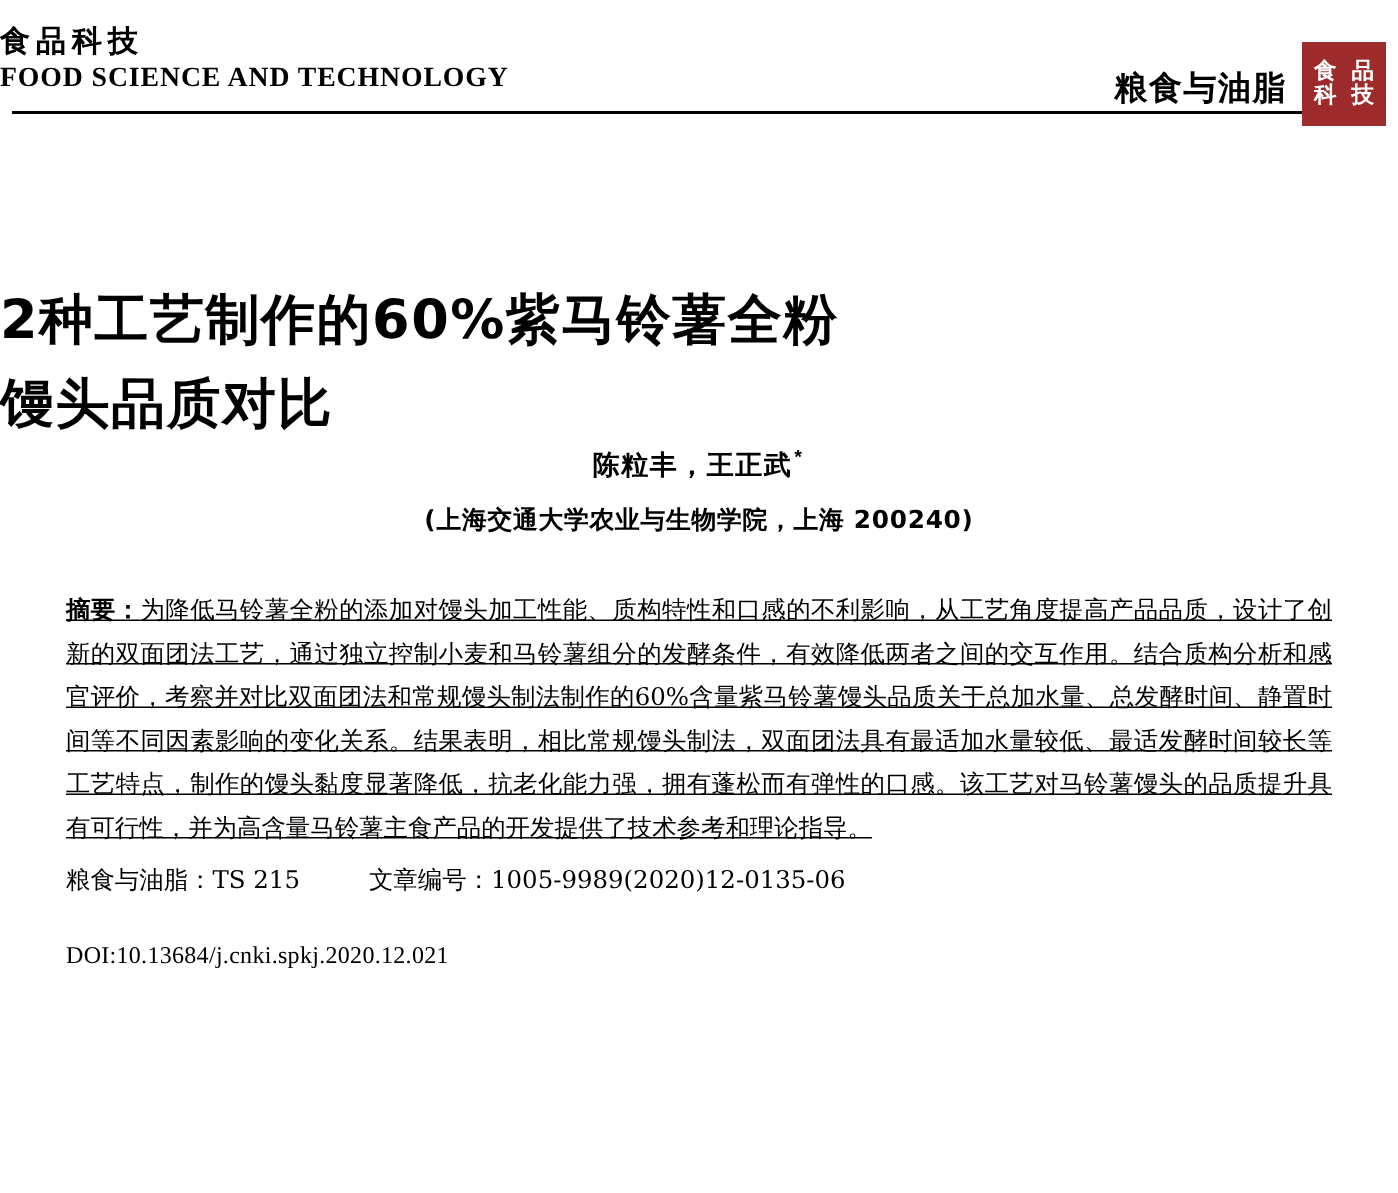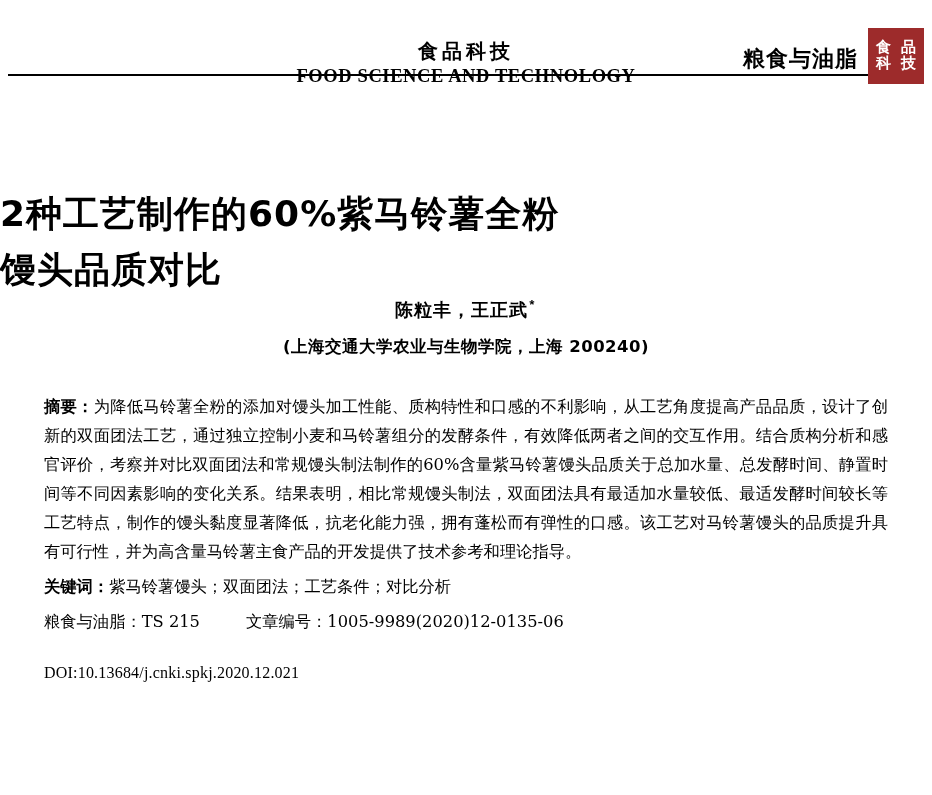--- a/index.html
+++ b/index.html
@@ -33,22 +33,21 @@
     top: 50px;
     font-size: 16.5px;
     letter-spacing: 0.5px;
     font-family: "Liberation Serif", serif;
     white-space: nowrap;
   }
   .header-center {
     position: absolute;
     left: 0;
     right: 0;
-    top: 40px;
-    text-align: center;
+    top: 16px;
   }
   .journal-cn {
     font-size: 20px;
     font-weight: bold;
     letter-spacing: 4px;
     font-family: "DejaVu Sans", sans-serif;
     line-height: 1.15;
   }
   .journal-en {
     font-size: 18.5px;
@@ -134,20 +133,21 @@
   }
 
   
   .abstract-block {
     margin: 34px 44px 0 44px;
     font-family: "DejaVu Serif", serif;
     font-size: 16.3px;
     line-height: 1.78;
     text-align: justify;
     text-justify: inter-ideograph;
+    text-decoration: underline;
   }
   .abstract-body {
     text-indent: 0;
   }
   .label-bold {
     font-weight: bold;
   }
   .keywords {
     margin: 6px 44px 0 44px;
     font-family: "DejaVu Serif", serif;
@@ -203,23 +203,20 @@
 
   <div class="authors">
     <span>陈粒丰，王正武</span><sup>*</sup>
   </div>
   <div class="affiliation">(上海交通大学农业与生物学院，上海 200240)</div>
 
   <div class="abstract-block">
     <span class="label-bold">摘要：</span><span class="abstract-body">为降低马铃薯全粉的添加对馒头加工性能、质构特性和口感的不利影响，从工艺角度提高产品品质，设计了创新的双面团法工艺，通过独立控制小麦和马铃薯组分的发酵条件，有效降低两者之间的交互作用。结合质构分析和感官评价，考察并对比双面团法和常规馒头制法制作的60%含量紫马铃薯馒头品质关于总加水量、总发酵时间、静置时间等不同因素影响的变化关系。结果表明，相比常规馒头制法，双面团法具有最适加水量较低、最适发酵时间较长等工艺特点，制作的馒头黏度显著降低，抗老化能力强，拥有蓬松而有弹性的口感。该工艺对马铃薯馒头的品质提升具有可行性，并为高含量马铃薯主食产品的开发提供了技术参考和理论指导。</span>
   </div>
 
-  <div class="keywords">
-    <span class="label-bold">关键词：</span><span>紫马铃薯馒头；双面团法；工艺条件；对比分析</span>
-  </div>
 
   <div class="clc-line">
     <span class="clc-item"><span>粮食与油脂：</span><span>TS 215</span></span>
     <span class="clc-item"><span>文章编号：</span><span>1005-9989(2020)12-0135-06</span></span>
   </div>
 
   <div class="doi">DOI:10.13684/j.cnki.spkj.2020.12.021</div>
 
 </div>
 

